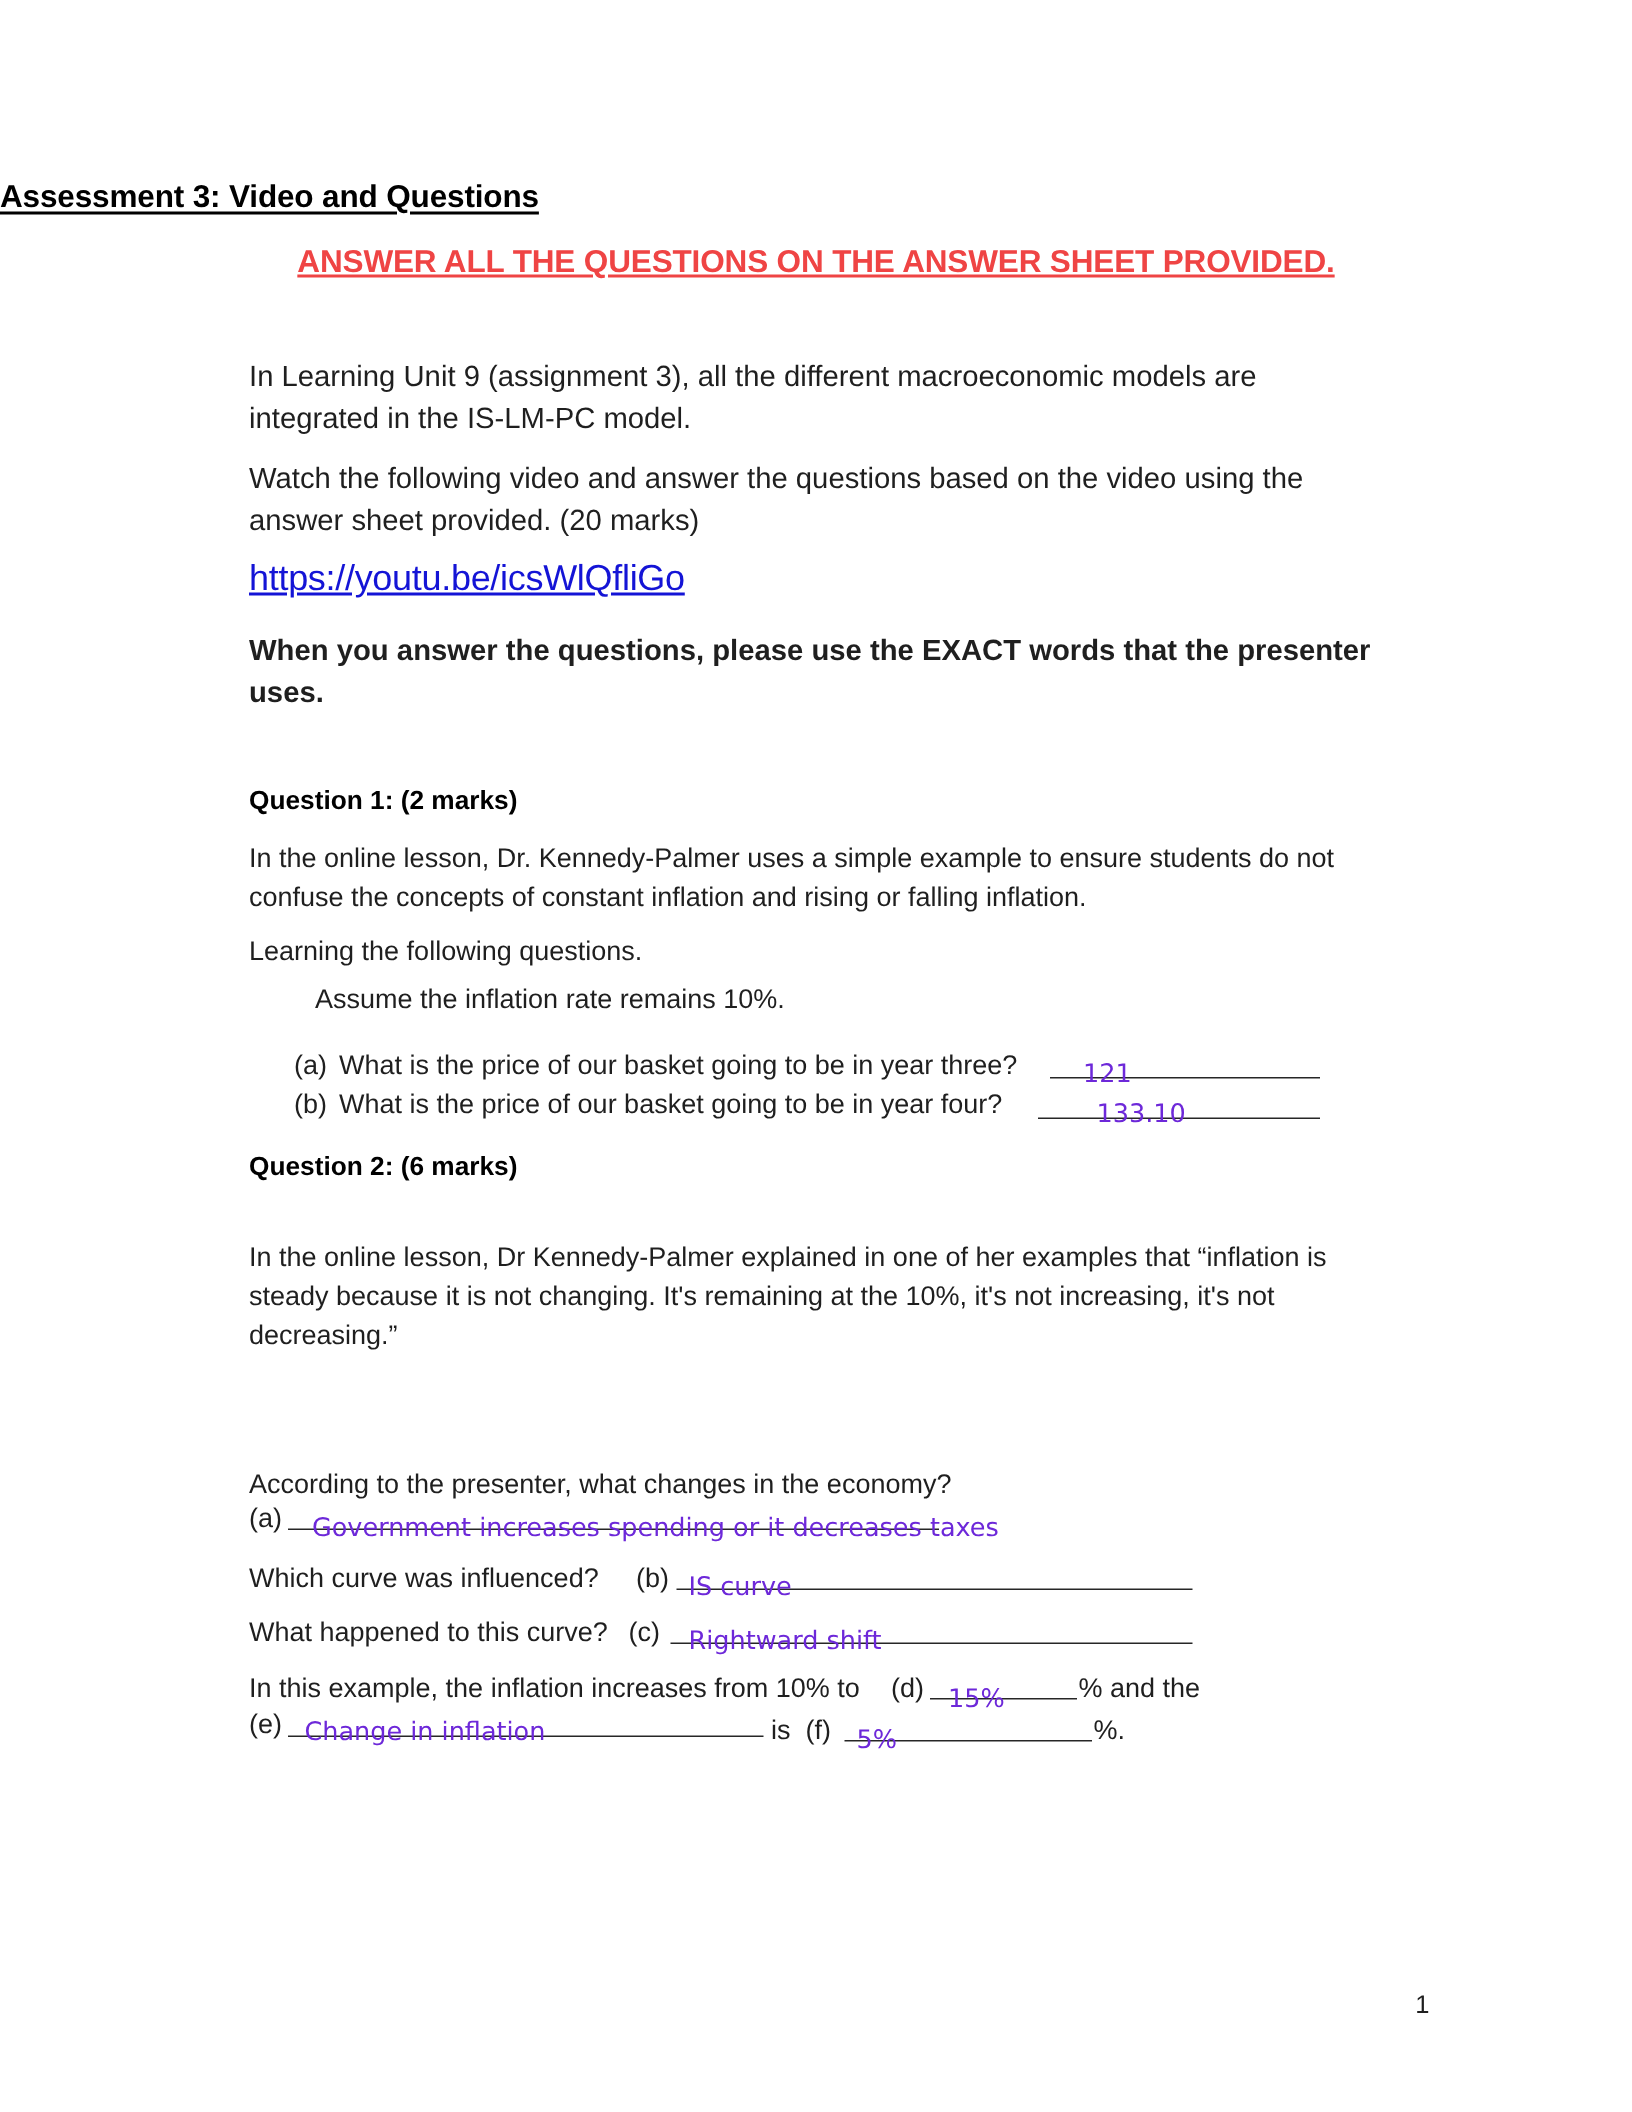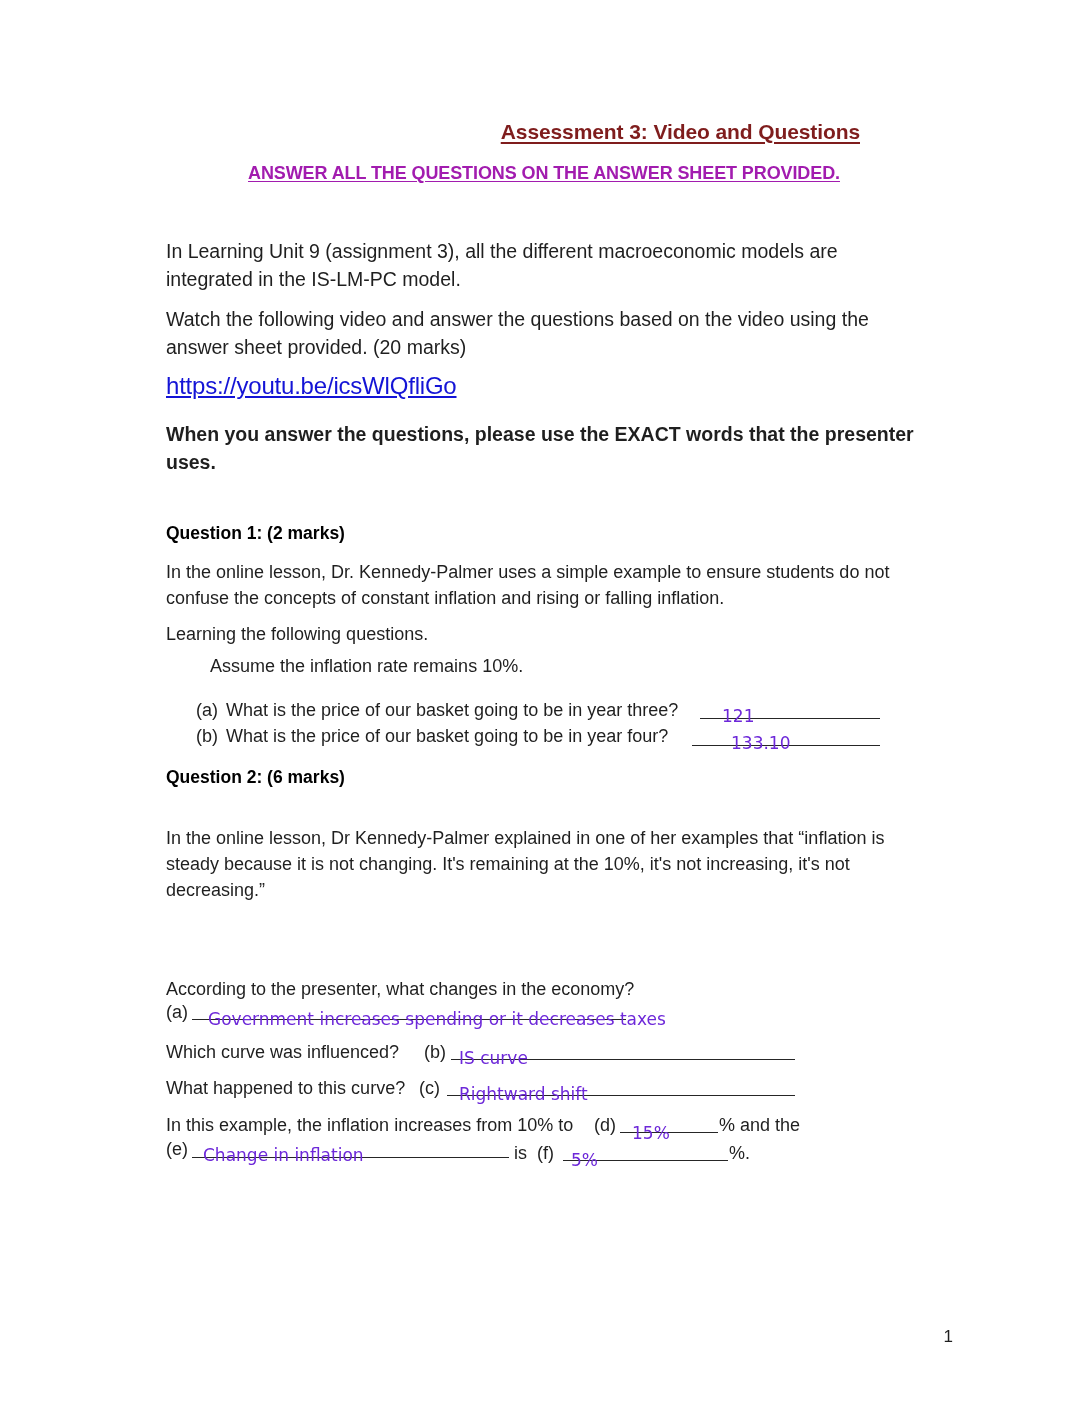--- a/index.html
+++ b/index.html
@@ -21,37 +21,37 @@
     inset: 0;
     background: #ffffff;
   }
 
   
   .doc-title {
     position: absolute;
     left: 0;
     top: 120px;
     width: 860px;
-    text-align: right;
+    text-align: left;
     font-size: 21px;
     font-weight: bold;
-    color: #7f1d1d;
+    color: #000000;
     letter-spacing: -0.1px;
   }
   .doc-title span { text-decoration: underline; text-underline-offset: 3px; }
 
   .doc-subtitle {
     position: absolute;
     left: 0;
     top: 163px;
     width: 1088px;
     text-align: center;
-    font-size: 18px;
+    font-size: 21px;
     font-weight: bold;
-    color: #a21caf;
+    color: #ef4444;
     letter-spacing: -0.1px;
   }
   .doc-subtitle span { text-decoration: underline; text-underline-offset: 2px; }
 
   
   .para {
     position: absolute;
     left: 166px;
     width: 748px;
     font-size: 19.5px;

